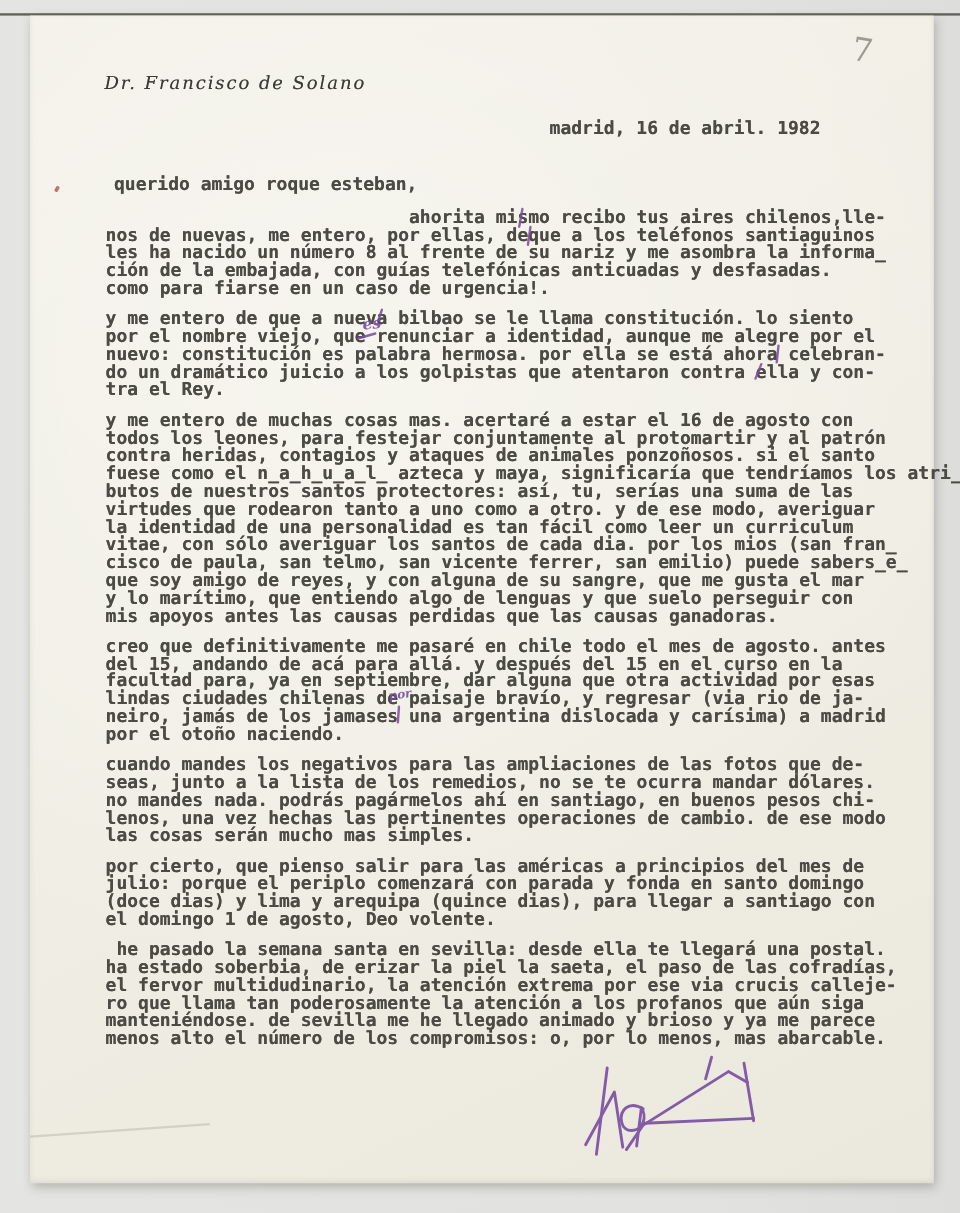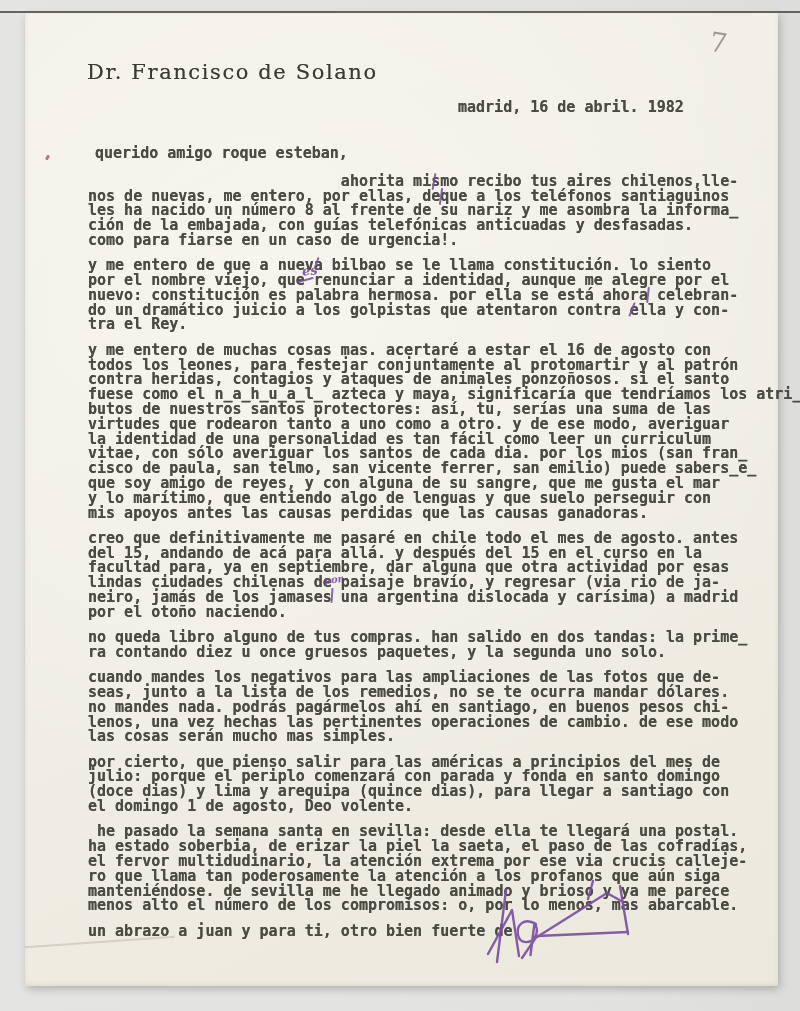--- a/index.html
+++ b/index.html
@@ -11,22 +11,22 @@
   .scan-top-line{position:absolute;top:11px;left:0;width:800px;height:2px;background:#4d4d49;opacity:.85;}
   .paper{
     position:absolute;left:25px;top:13px;width:753px;height:973px;
     background:
       radial-gradient(ellipse 120% 90% at 35% 30%, rgba(255,255,252,.35), rgba(0,0,0,0) 60%),
       linear-gradient(155deg,#f3f1e9 0%,#f0eee4 55%,#ebe8dd 100%);
     box-shadow:2px 3px 8px rgba(95,95,88,.38), inset 0 -2px 4px rgba(120,115,100,.12);
   }
   .letterhead{
     position:absolute;left:62px;top:47px;
-    font-family:"DejaVu Serif","Liberation Serif",serif;
-    font-size:21px;letter-spacing:1.6px;color:#3b3a33;
+    font-family:"DejaVu Serif","Liberation Serif",serif;font-style:italic;
+    font-size:15px;letter-spacing:1.6px;color:#3b3a33;
     text-shadow:0 0 .5px rgba(59,58,51,.6);
   }
   .pencil-seven{
     position:absolute;left:685px;top:14px;
     font-family:"DejaVu Serif",serif;font-size:27px;color:#8f8d80;
     transform:rotate(9deg);opacity:.85;
   }
   .type{color:#4b4a43;font-size:15px;line-height:14.8px;text-shadow:0 0 .5px rgba(70,69,62,.75);font-weight:bold;}
   .date-line{position:absolute;left:433px;top:87px;}
   .letter-body{position:absolute;left:63px;top:133px;width:678px;}
@@ -81,38 +81,35 @@
 cisco de paula, san telmo, san vicente ferrer, san emilio) puede sabers̲e̲
 que soy amigo de reyes, y con alguna de su sangre, que me gusta el mar
 y lo marítimo, que entiendo algo de lenguas y que suelo perseguir con
 mis apoyos antes las causas perdidas que las causas ganadoras.</div>
     <div class="type para">creo que definitivamente me pasaré en chile todo el mes de agosto. antes
 del 15, andando de acá para allá. y después del 15 en el curso en la
 facultad para, ya en septiembre, dar alguna que otra actividad por esas
 lindas ciudades chilenas de paisaje bravío, y regresar (via rio de ja-
 neiro, jamás de los jamases una argentina dislocada y carísima) a madrid
 por el otoño naciendo.</div>
-    <div class="type para">no queda libro alguno de tus compras. han salido en dos tandas: la prime̲
-ra contando diez u once gruesos paquetes, y la segunda uno solo.</div>
     <div class="type para">cuando mandes los negativos para las ampliaciones de las fotos que de-
 seas, junto a la lista de los remedios, no se te ocurra mandar dólares.
 no mandes nada. podrás pagármelos ahí en santiago, en buenos pesos chi-
 lenos, una vez hechas las pertinentes operaciones de cambio. de ese modo
 las cosas serán mucho mas simples.</div>
     <div class="type para">por cierto, que pienso salir para las américas a principios del mes de
 julio: porque el periplo comenzará con parada y fonda en santo domingo
 (doce dias) y lima y arequipa (quince dias), para llegar a santiago con
 el domingo 1 de agosto, Deo volente.</div>
     <div class="type para"> he pasado la semana santa en sevilla: desde ella te llegará una postal.
 ha estado soberbia, de erizar la piel la saeta, el paso de las cofradías,
 el fervor multidudinario, la atención extrema por ese via crucis calleje-
 ro que llama tan poderosamente la atención a los profanos que aún siga
 manteniéndose. de sevilla me he llegado animado y brioso y ya me parece
 menos alto el número de los compromisos: o, por lo menos, mas abarcable.</div>
-    <div class="type closing">un abrazo a juan y para ti, otro bien fuerte de</div>
   </div>
 
   <div class="ink" style="left:408px;top:160px;width:2px;height:17px;transform:rotate(10deg);"></div>
   <div class="ink" style="left:415px;top:175px;width:2px;height:17px;transform:rotate(8deg);"></div>
   <div class="ink" style="left:291px;top:244px;width:2px;height:10px;transform:rotate(18deg);"></div>
   <div class="ink-text" style="left:277px;top:250px;font-size:13px;transform:rotate(-6deg);">es</div>
   <div class="ink" style="left:272px;top:266px;width:17px;height:2px;transform:rotate(-16deg);"></div>
   <div class="ink" style="left:622px;top:274px;width:2px;height:16px;transform:rotate(6deg);"></div>
   <div class="ink" style="left:606px;top:289px;width:2px;height:15px;transform:rotate(22deg);"></div>
   <div class="ink-text" style="left:299px;top:561px;font-size:10px;transform:rotate(-8deg);">por</div>

